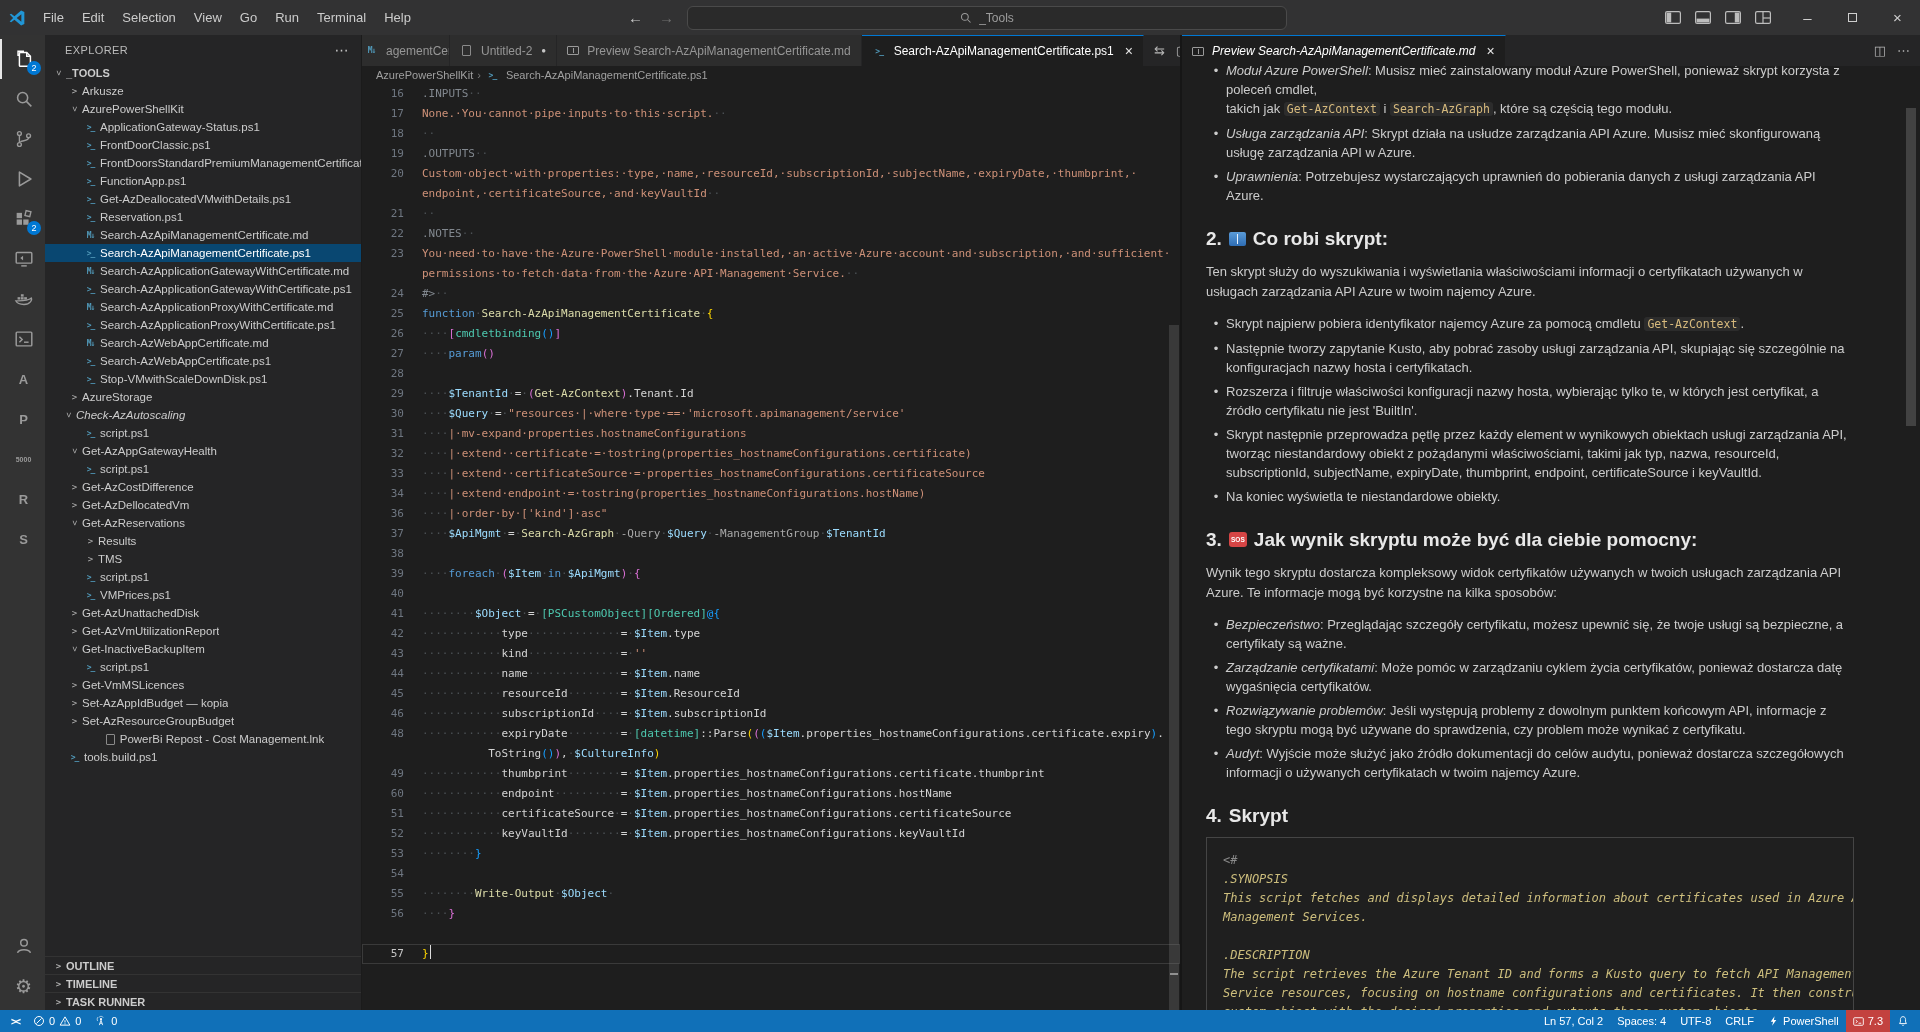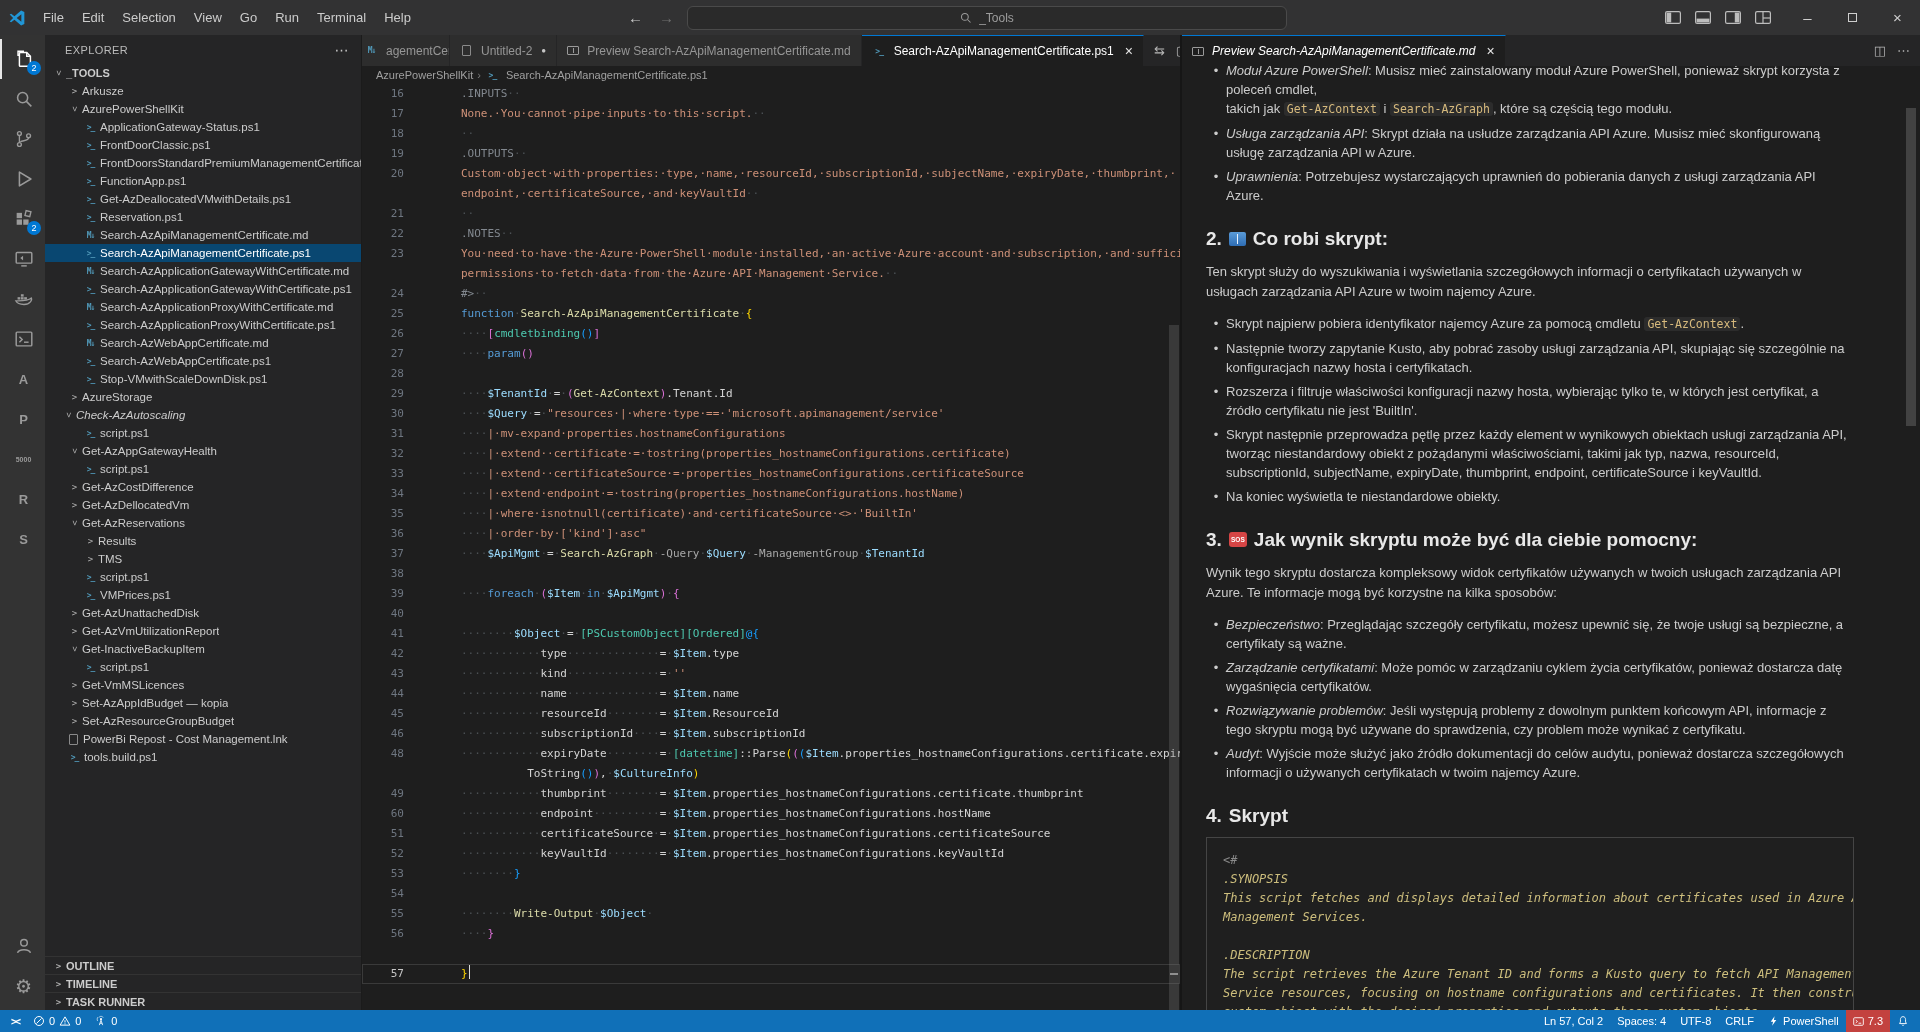--- a/index.html
+++ b/index.html
@@ -71,21 +71,21 @@
   .tab .dot{font-size:8px;color:#c5c5c5;margin-left:4px;}
   .tab .close{margin-left:6px;font-size:14px;color:#b0b0b0;}
   .tab.active .close{color:#e8e8e8;}
   .tab-actions{margin-left:auto;display:flex;align-items:center;gap:11px;padding:0 10px;color:#b6b6b6;font-size:13px;}
   .taction{cursor:default;}
   .breadcrumbs{height:18px;display:flex;align-items:center;font-size:11px;color:#a0a0a0;padding-left:14px;gap:4px;background:#1e1e1e;flex:none;}
   .bc-sep{color:#7a7a7a;font-size:11px;}
 
   
   .code{flex:1;position:relative;overflow:hidden;font-family:"DejaVu Sans Mono",monospace;font-size:11px;line-height:20px;}
-  .crow{height:20px;display:flex;white-space:pre;gap:39px;}
+  .crow{height:20px;display:flex;white-space:pre;}
   .crow.cur{box-shadow:inset 0 0 0 1px #3a3a3a;margin-top:20px;}
   .ln{width:42px;text-align:right;color:#6e7681;flex:none;margin-right:18px;}
   .crow.cur .ln{color:#c6c6c6;}
   .ctext{flex:1;overflow:hidden;}
   .t-ws{color:#4b5054;}
   .t-doc{color:#82888f;}
   .t-str{color:#ce9178;}
   .t-kw{color:#569cd6;}
   .t-fn{color:#dcdcaa;}
   .t-var{color:#9cdcfe;}
@@ -430,21 +430,21 @@
             <span class="tlabel">Get-VmMSLicences</span>
           </div>
           <div class="trow" style="padding-left: 22px;">
             <span class="chev">&gt;</span>
             <span class="tlabel">Set-AzAppIdBudget — kopia</span>
           </div>
           <div class="trow" style="padding-left: 22px;">
             <span class="chev">&gt;</span>
             <span class="tlabel">Set-AzResourceGroupBudget</span>
           </div>
-          <div class="trow" style="padding-left: 22px;">
+          <div class="trow" style="padding-left: 22px; justify-content: center;">
             <span class="fic doc"></span>
             <span class="tlabel">PowerBi Repost - Cost Management.lnk</span>
           </div>
           <div class="trow" style="padding-left: 22px;">
             <span class="fic ps">&gt;_</span>
             <span class="tlabel">tools.build.ps1</span>
           </div>
         </div>
       <div class="sb-panels" id="sbpanels">
           <div class="sb-panel">
@@ -509,21 +509,20 @@
             <div class="crow"><span class="ln">25</span><span class="ctext"><span class="t-kw">function</span><span class="t-ws">·</span><span class="t-fn">Search-AzApiManagementCertificate</span><span class="t-ws">·</span><span class="t-b1">{</span></span></div>
             <div class="crow"><span class="ln">26</span><span class="ctext"><span class="t-ws">····</span><span class="t-b2">[</span><span class="t-typ">cmdletbinding</span><span class="t-b3">()</span><span class="t-b2">]</span></span></div>
             <div class="crow"><span class="ln">27</span><span class="ctext"><span class="t-ws">····</span><span class="t-kw">param</span><span class="t-b2">()</span></span></div>
             <div class="crow"><span class="ln">28</span><span class="ctext"></span></div>
             <div class="crow"><span class="ln">29</span><span class="ctext"><span class="t-ws">····</span><span class="t-var">$TenantId</span><span class="t-ws">·</span><span class="t-txt">=</span><span class="t-ws">·</span><span class="t-b2">(</span><span class="t-fn">Get-AzContext</span><span class="t-b2">)</span><span class="t-txt">.Tenant.Id</span></span></div>
             <div class="crow"><span class="ln">30</span><span class="ctext"><span class="t-ws">····</span><span class="t-var">$Query</span><span class="t-ws">·</span><span class="t-txt">=</span><span class="t-ws">·</span><span class="t-str">"resources·|·where·type·==·'microsoft.apimanagement/service'</span></span></div>
             <div class="crow"><span class="ln">31</span><span class="ctext"><span class="t-ws">····</span><span class="t-str">|·mv-expand·properties.hostnameConfigurations</span></span></div>
             <div class="crow"><span class="ln">32</span><span class="ctext"><span class="t-ws">····</span><span class="t-str">|·extend··certificate·=·tostring(properties_hostnameConfigurations.certificate)</span></span></div>
             <div class="crow"><span class="ln">33</span><span class="ctext"><span class="t-ws">····</span><span class="t-str">|·extend··certificateSource·=·properties_hostnameConfigurations.certificateSource</span></span></div>
             <div class="crow"><span class="ln">34</span><span class="ctext"><span class="t-ws">····</span><span class="t-str">|·extend·endpoint·=·tostring(properties_hostnameConfigurations.hostName)</span></span></div>
-            <div class="crow"><span class="ln">35</span><span class="ctext"><span class="t-ws">····</span><span class="t-str">|·where·isnotnull(certificate)·and·certificateSource·&lt;&gt;·'BuiltIn'</span></span></div>
             <div class="crow"><span class="ln">36</span><span class="ctext"><span class="t-ws">····</span><span class="t-str">|·order·by·['kind']·asc"</span></span></div>
             <div class="crow"><span class="ln">37</span><span class="ctext"><span class="t-ws">····</span><span class="t-var">$ApiMgmt</span><span class="t-ws">·</span><span class="t-txt">=</span><span class="t-ws">·</span><span class="t-fn">Search-AzGraph</span><span class="t-ws">·</span><span class="t-p">-Query</span><span class="t-ws">·</span><span class="t-var">$Query</span><span class="t-ws">·</span><span class="t-p">-ManagementGroup</span><span class="t-ws">·</span><span class="t-var">$TenantId</span></span></div>
             <div class="crow"><span class="ln">38</span><span class="ctext"></span></div>
             <div class="crow"><span class="ln">39</span><span class="ctext"><span class="t-ws">····</span><span class="t-kw">foreach</span><span class="t-ws">·</span><span class="t-b2">(</span><span class="t-var">$Item</span><span class="t-ws">·</span><span class="t-kw">in</span><span class="t-ws">·</span><span class="t-var">$ApiMgmt</span><span class="t-b2">)</span><span class="t-ws">·</span><span class="t-b2">{</span></span></div>
             <div class="crow"><span class="ln">40</span><span class="ctext"></span></div>
             <div class="crow"><span class="ln">41</span><span class="ctext"><span class="t-ws">········</span><span class="t-var">$Object</span><span class="t-ws">·</span><span class="t-txt">=</span><span class="t-ws">·</span><span class="t-typ">[PSCustomObject][Ordered]</span><span class="t-b3">@{</span></span></div>
             <div class="crow"><span class="ln">42</span><span class="ctext"><span class="t-ws">············</span><span class="t-txt">type</span><span class="t-ws">··············</span><span class="t-txt">=</span><span class="t-ws">·</span><span class="t-var">$Item</span><span class="t-txt">.type</span></span></div>
             <div class="crow"><span class="ln">43</span><span class="ctext"><span class="t-ws">············</span><span class="t-txt">kind</span><span class="t-ws">··············</span><span class="t-txt">=</span><span class="t-ws">·</span><span class="t-str">''</span></span></div>
             <div class="crow"><span class="ln">44</span><span class="ctext"><span class="t-ws">············</span><span class="t-txt">name</span><span class="t-ws">··············</span><span class="t-txt">=</span><span class="t-ws">·</span><span class="t-var">$Item</span><span class="t-txt">.name</span></span></div>
             <div class="crow"><span class="ln">45</span><span class="ctext"><span class="t-ws">············</span><span class="t-txt">resourceId</span><span class="t-ws">········</span><span class="t-txt">=</span><span class="t-ws">·</span><span class="t-var">$Item</span><span class="t-txt">.ResourceId</span></span></div>
@@ -571,21 +570,21 @@
             </div>
             <div class="md-li">
               <span class="bullet">•</span>
               <span class="litext"><em>Uprawnienia</em><span>: Potrzebujesz wystarczających uprawnień do pobierania danych z usługi zarządzania API Azure.</span></span>
             </div>
             <div class="md-h2">
               <span>2.</span>
               <span class="hicon book"></span>
               <span>Co robi skrypt:</span>
             </div>
-            <div class="md-p"><span>Ten skrypt służy do wyszukiwania i wyświetlania szczegółowych informacji o certyfikatach używanych w usługach zarządzania API Azure w twoim najemcy Azure.</span></div>
+            <div class="md-p"><span>Ten skrypt służy do wyszukiwania i wyświetlania właściwościami informacji o certyfikatach używanych w usługach zarządzania API Azure w twoim najemcy Azure.</span></div>
             <div class="md-li">
               <span class="bullet">•</span>
               <span class="litext"><span>Skrypt najpierw pobiera identyfikator najemcy Azure za pomocą cmdletu </span><code>Get-AzContext</code><span>.</span></span>
             </div>
             <div class="md-li">
               <span class="bullet">•</span>
               <span class="litext"><span>Następnie tworzy zapytanie Kusto, aby pobrać zasoby usługi zarządzania API, skupiając się szczególnie na konfiguracjach nazwy hosta i certyfikatach.</span></span>
             </div>
             <div class="md-li">
               <span class="bullet">•</span>

